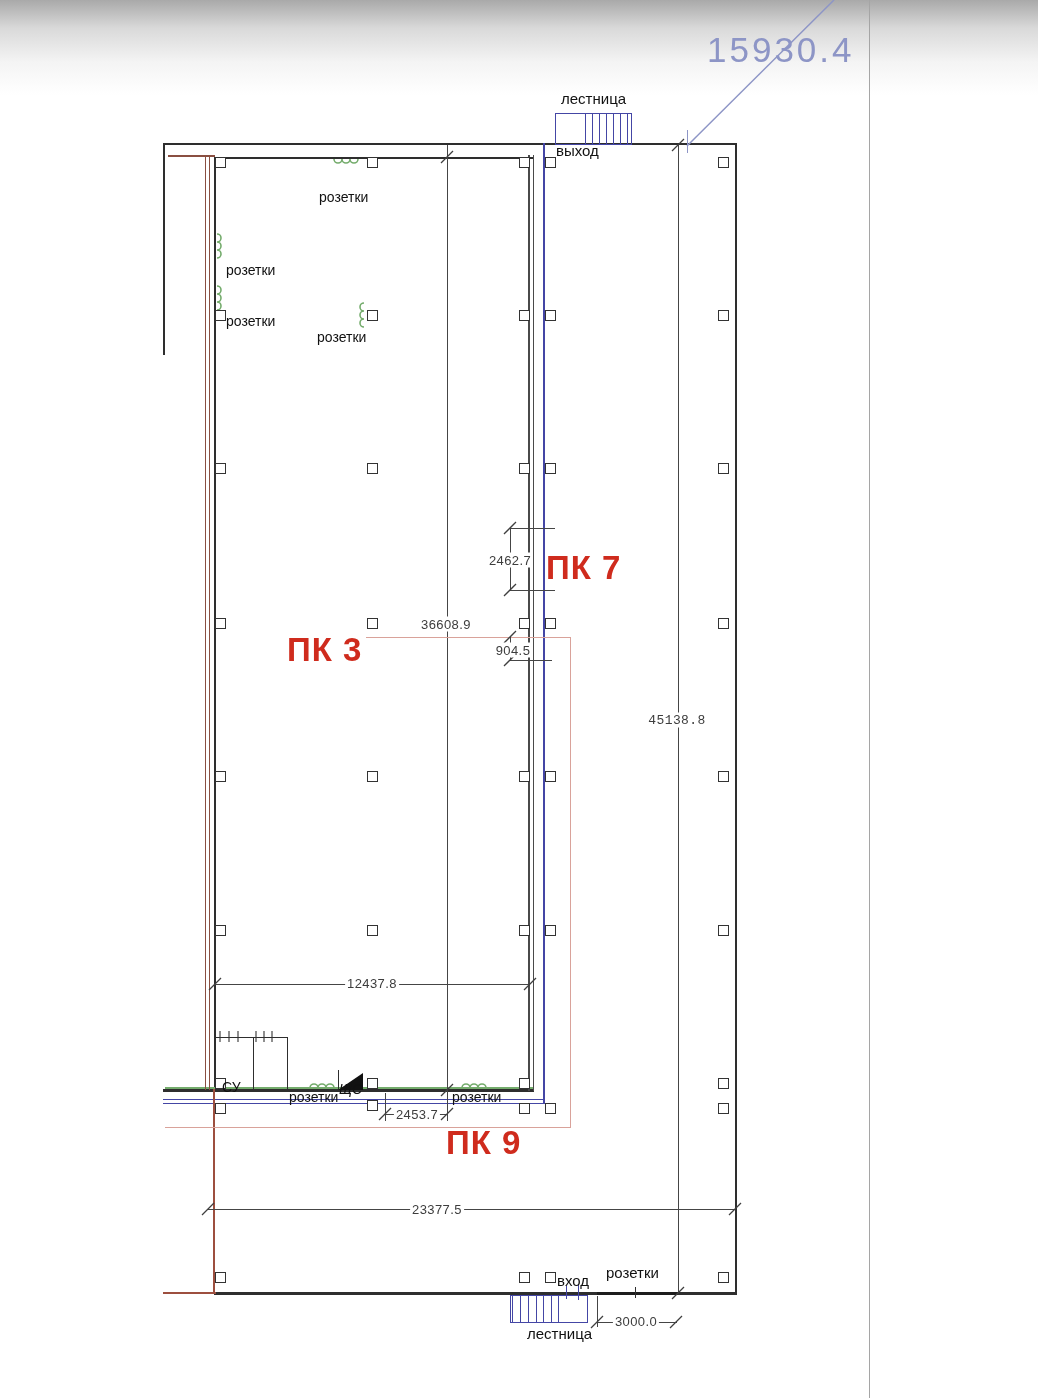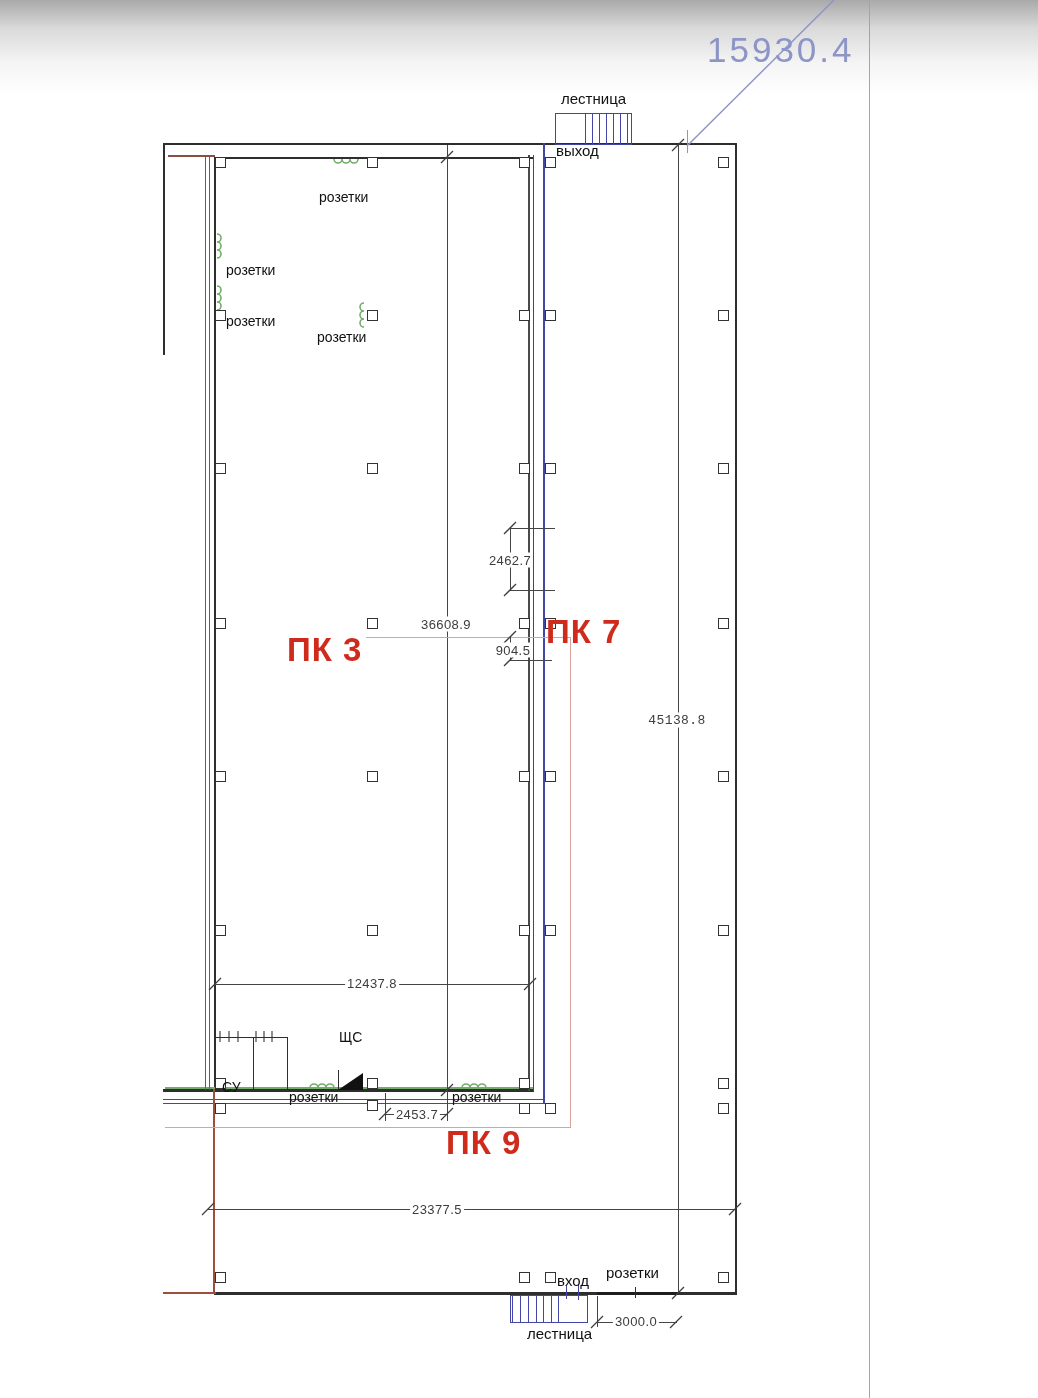--- a/index.html
+++ b/index.html
@@ -193,30 +193,30 @@
 
   <div class="lbl" style="left:561px;top:91px;">лестница</div>
   <div class="lbl" style="left:556px;top:143px;">выход</div>
 
   <div class="lbl lbl-sm" style="left:319px;top:166px;">розетки</div>
   <div class="lbl lbl-sm" style="left:226px;top:239px;">розетки</div>
   <div class="lbl lbl-sm" style="left:226px;top:290px;">розетки</div>
   <div class="lbl lbl-sm" style="left:317px;top:306px;">розетки</div>
 
   <div class="dim" style="left:510px;top:560px;">2462.7</div>
-  <div class="pk" style="left:546px;top:613px;">ПК 7</div>
+  <div class="pk" style="left:546px;top:549px;">ПК 7</div>
   <div class="dim" style="left:446px;top:624px;">36608.9</div>
   <div class="pk" style="left:287px;top:631px;">ПК 3</div>
   <div class="dim" style="left:513px;top:650px;">904.5</div>
   <div class="dim" style="left:677px;top:720px;font-family:Liberation Mono, monospace;">45138.8</div>
   <div class="dim" style="left:372px;top:983px;">12437.8</div>
 
   <div class="lbl lbl-sm" style="left:222px;top:1056px;">СУ</div>
   <div class="lbl lbl-sm" style="left:289px;top:1066px;">розетки</div>
-  <div class="lbl lbl-sm" style="left:339px;top:1006px;">ЩС</div>
+  <div class="lbl lbl-sm" style="left:339px;top:1058px;font-style:italic;">ЩС</div>
   <div class="lbl lbl-sm" style="left:452px;top:1066px;">розетки</div>
 
   <div class="dim" style="left:417px;top:1114px;">2453.7</div>
   <div class="pk" style="left:446px;top:1124px;">ПК 9</div>
   <div class="dim" style="left:437px;top:1209px;">23377.5</div>
 
   <div class="lbl" style="left:557px;top:1273px;">вход</div>
   <div class="lbl" style="left:606px;top:1265px;">розетки</div>
   <div class="dim" style="left:636px;top:1321px;">3000.0</div>
   <div class="lbl" style="left:527px;top:1326px;">лестница</div>

